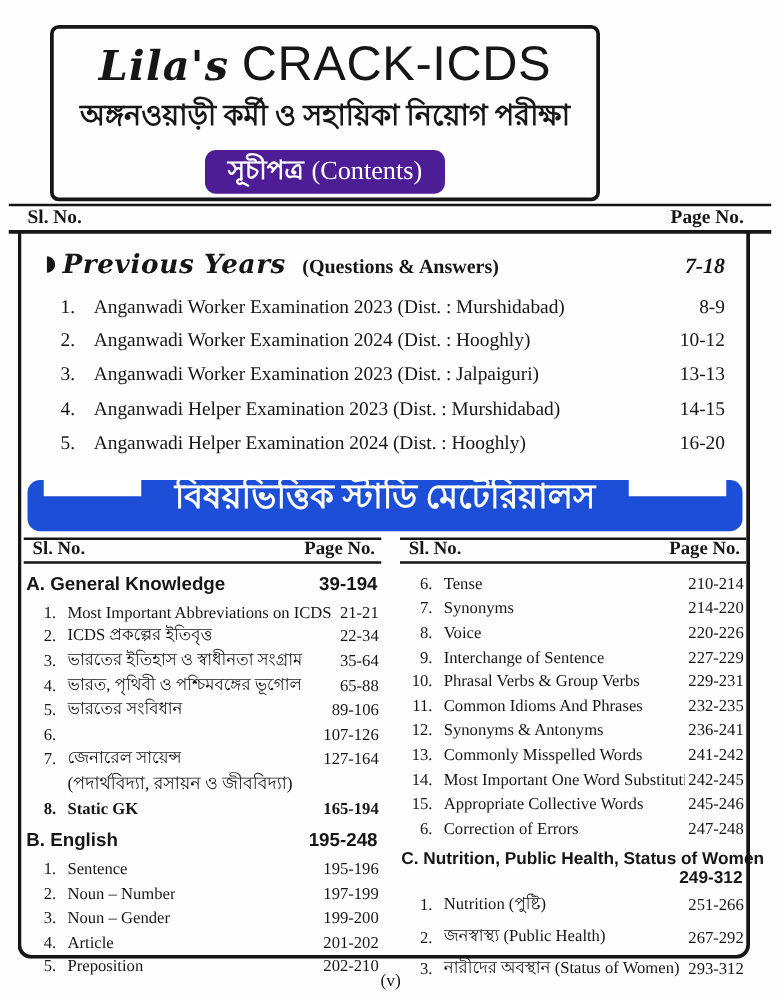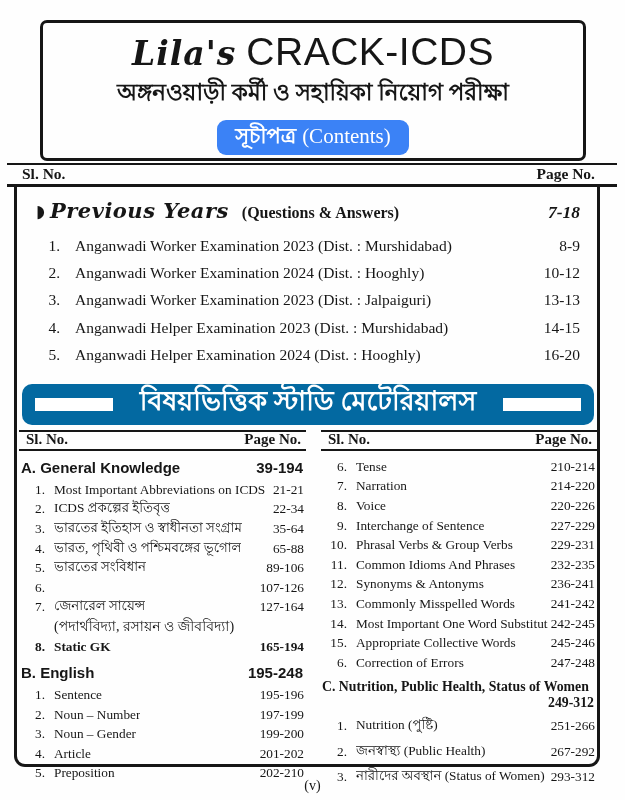--- a/index.html
+++ b/index.html
@@ -1,27 +1,27 @@
 <!DOCTYPE html>
 <html><head>
 <meta charset="utf-8">
 <style>
   html,body{margin:0;padding:0;background:#ffffff;}
   .page{position:relative;width:625px;height:800px;background:#fefefe;color:#161616;
         font-family:"Liberation Serif",serif;overflow:hidden;}
 
   
-  .title-box{position:absolute;left:40px;top:20px;width:546px;height:141px;
+  .title-box{position:absolute;left:40px;top:20px;width:440px;height:141px;
              border:3px solid #161616;border-radius:7px;box-sizing:border-box;text-align:center;}
   .brand{margin-top:9px;line-height:1.05;white-space:nowrap;}
   .brand-script{font-family:"DejaVu Serif",serif;font-style:italic;font-weight:bold;
                 font-size:33px;letter-spacing:1px;margin-right:10px;}
   .brand-main{font-family:"Liberation Sans",sans-serif;font-weight:400;font-size:39px;letter-spacing:0.5px;}
   .subtitle-bn{font-size:23px;font-weight:bold;margin-top:1px;font-family:"Liberation Serif",serif;}
-  .contents-pill{display:inline-block;margin-top:7px;background:#3b82f6;color:#ffffff;
+  .contents-pill{display:inline-block;margin-top:7px;background:#4c1d95;color:#ffffff;
                  border-radius:9px;padding:4px 18px 7px;font-size:21px;line-height:1.15;}
   .contents-pill .bn{font-weight:bold;margin-right:6px;}
 
   
   .band{position:absolute;left:7px;right:8px;top:163px;height:24px;
         border-top:2px solid #161616;border-bottom:3px solid #161616;box-sizing:border-box;
         display:flex;justify-content:space-between;align-items:center;
         padding:0 22px 1px 15px;font-weight:bold;font-size:15.5px;}
 
   
@@ -35,22 +35,22 @@
   .py-title{font-family:"DejaVu Serif",serif;font-style:italic;font-weight:bold;
             font-size:21px;letter-spacing:0.5px;margin-right:13px;}
   .py-sub{font-weight:bold;font-size:16px;}
   .py-pages{margin-left:auto;font-style:italic;font-weight:bold;font-size:17.5px;padding-right:2px;}
   .py-row{display:flex;align-items:center;height:27.4px;font-size:15.5px;}
   .py-row .no{width:24px;text-align:right;margin-right:15px;flex:none;}
   .py-row .t{white-space:nowrap;}
   .py-row .pg{margin-left:auto;padding-right:2px;}
 
   
-  .banner{margin:15px 3px 0 5px;height:41px;background:#0369a1;border-radius:10px;
-          display:flex;align-items:center;padding:0 13px;box-sizing:border-box;}
+  .banner{margin:15px 3px 0 5px;height:41px;background:#1d4ed8;border-radius:10px;
+          display:flex;align-items:flex-start;padding:0 13px;box-sizing:border-box;}
   .banner .bar{width:78px;height:13px;background:#ffffff;flex:none;}
   .banner .txt{flex:1;text-align:center;color:#ffffff;font-weight:bold;
                font-size:27px;line-height:1;padding-bottom:5px;white-space:nowrap;}
 
   
   .cols{display:flex;margin-top:5px;}
   .col{box-sizing:border-box;}
   .col-left{width:288px;margin-left:2px;}
   .col-right{width:277px;margin-left:15px;}
   .col-band{border-top:2px solid #161616;border-bottom:2.5px solid #161616;height:21px;
@@ -59,21 +59,21 @@
   .sec-head{display:flex;justify-content:space-between;align-items:baseline;
             font-family:"Liberation Sans",sans-serif;font-weight:bold;font-size:15px;
             margin:8px 2px 4px 2px;white-space:nowrap;}
   .sec-head .pg{padding-right:1px;}
   .crow{display:flex;align-items:center;height:19.6px;font-size:13.3px;}
   .crow .no{width:26px;text-align:right;margin-right:9px;flex:none;}
   .crow .t{white-space:nowrap;overflow:hidden;flex:0 1 auto;min-width:0;}
   .crow .pg{margin-left:auto;padding-left:3px;padding-right:2px;flex:none;}
   .crow.bold{font-weight:bold;}
   .subrow{height:19.6px;font-size:14px;padding-left:35px;display:flex;align-items:center;white-space:nowrap;}
-  .c-head{display:block;font-family:Liberation Serif, serif;font-weight:bold;
+  .c-head{display:block;font-family:Liberation Sans, sans-serif;font-weight:bold;
           font-size:13.8px;margin:7px 1px 2px 1px;white-space:nowrap;}
   .c-head .pg{display:block;text-align:right;padding-right:2px;}
   .crow.tall{height:25.5px;}
 
   .footer{position:absolute;left:0;right:0;bottom:6px;text-align:center;font-size:14px;}
 </style>
 </head>
 <body>
 
 <div class="page">
@@ -230,21 +230,21 @@
 
         <div style="height:6px"></div>
 
         <div class="crow">
           <span class="no">6.</span>
           <span class="t">Tense</span>
           <span class="pg">210-214</span>
         </div>
         <div class="crow">
           <span class="no">7.</span>
-          <span class="t">Narration</span>
+          <span class="t">Synonyms</span>
           <span class="pg">214-220</span>
         </div>
         <div class="crow">
           <span class="no">8.</span>
           <span class="t">Voice</span>
           <span class="pg">220-226</span>
         </div>
         <div class="crow">
           <span class="no">9.</span>
           <span class="t">Interchange of Sentence</span>

